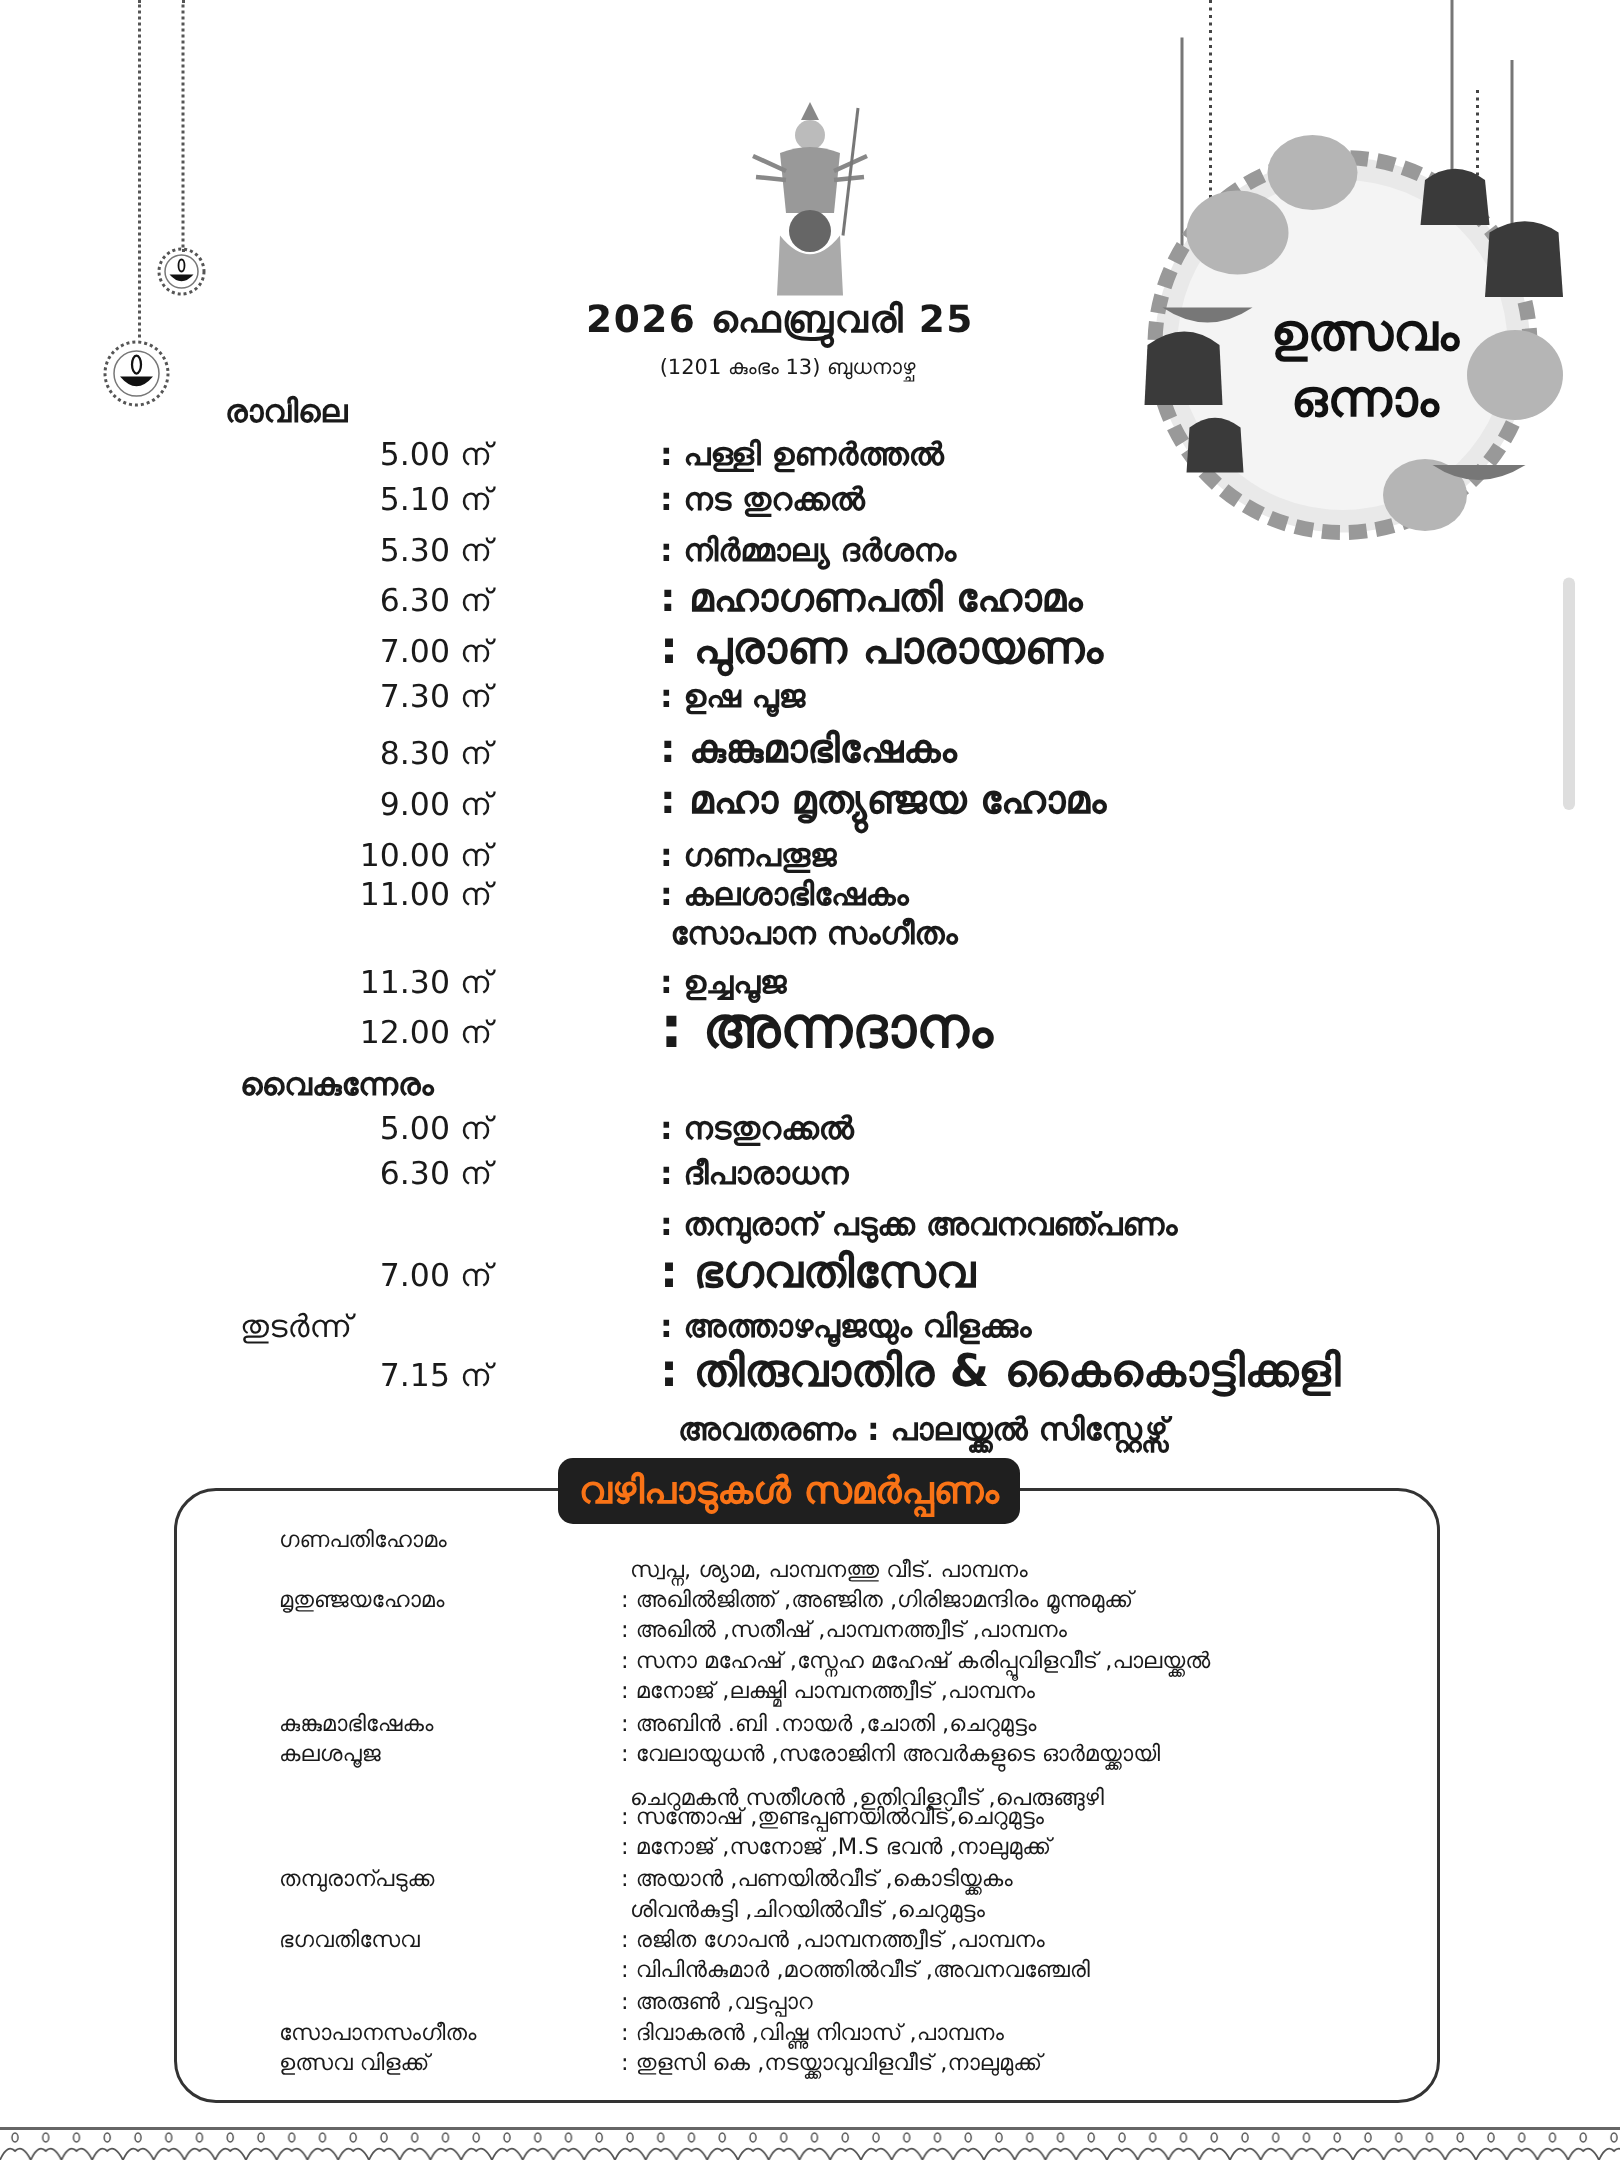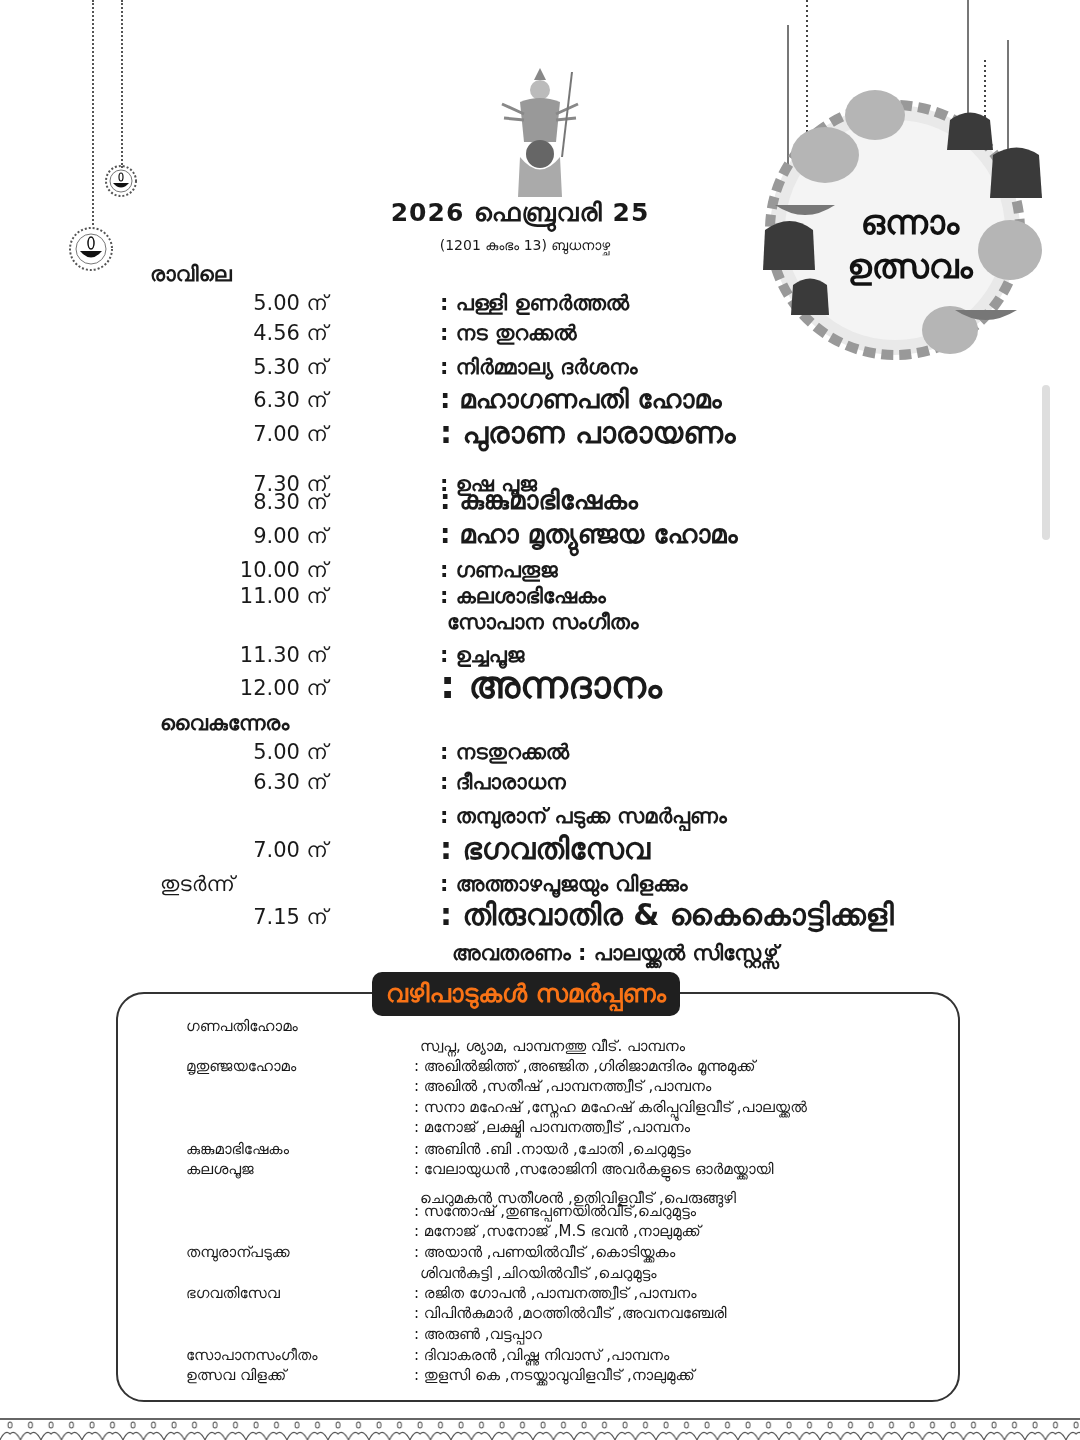--- a/index.html
+++ b/index.html
@@ -99,51 +99,51 @@
     <g fill="#3a3a3a">
       <path d="M195 120 Q215 105 235 120 L238 150 L192 150 Z"></path>
       <path d="M238 155 Q262 140 284 155 L287 198 L235 198 Z"></path>
       <path d="M10 230 Q35 212 58 230 L60 270 L8 270 Z"></path>
       <path d="M38 285 Q55 272 72 285 L74 315 L36 315 Z"></path>
     </g>
     <path d="M20 205 Q50 225 80 205 Z" fill="#777"></path>
     <path d="M200 310 Q230 330 262 310 Z" fill="#777"></path>
   </svg>
   <div class="abs" style="left:55px;top:200px;width:200px;text-align:center;font-family:'DejaVu Serif',serif;font-weight:bold;font-size:34px;line-height:44px;color:#111;">
+    <div>ഉത്സവം</div>
     <div>ഒന്നാം</div>
-    <div>ഉത്സവം</div>
   </div>
 </div>
 
 <div class="abs date-main"><span>2026 ഫെബ്രുവരി 25</span></div>
 <div class="abs date-sub"><span>(1201 കുംഭം 13) ബുധനാഴ്ച</span></div>
 
 <div class="abs section" style="left:150px;top:262px">രാവിലെ</div>
 
 <div class="row" style="top:291px">
     <span class="time">5.00 ന്</span>
     <span class="ev s">: പള്ളി ഉണർത്തൽ</span>
   </div>
 <div class="row" style="top:321px">
-    <span class="time">4.56 ന്</span>
+    <span class="time">5.10 ന്</span>
     <span class="ev s">: നട തുറക്കൽ</span>
   </div>
 <div class="row" style="top:355px">
     <span class="time">5.30 ന്</span>
     <span class="ev s">: നിർമ്മാല്യ ദർശനം</span>
   </div>
 <div class="row" style="top:388px">
     <span class="time">6.30 ന്</span>
     <span class="ev m" style="top:-4px">: മഹാഗണപതി ഹോമം</span>
   </div>
 <div class="row" style="top:422px">
     <span class="time">7.00 ന്</span>
     <span class="ev l" style="top:-7px">: പുരാണ പാരായണം</span>
   </div>
-<div class="row" style="top:472px">
+<div class="row" style="top:452px">
     <span class="time">7.30 ന്</span>
     <span class="ev s">: ഉഷ പൂജ</span>
   </div>
 <div class="row" style="top:490px">
     <span class="time">8.30 ന്</span>
     <span class="ev m" style="top:-5px">: കുങ്കുമാഭിഷേകം</span>
   </div>
 <div class="row" style="top:524px">
     <span class="time">9.00 ന്</span>
     <span class="ev m" style="top:-5px">: മഹാ മൃത്യുഞ്ജയ ഹോമം</span>
@@ -171,21 +171,21 @@
 <div class="row" style="top:740px">
     <span class="time">5.00 ന്</span>
     <span class="ev s">: നടതുറക്കൽ</span>
   </div>
 <div class="row" style="top:770px">
     <span class="time">6.30 ന്</span>
     <span class="ev s">: ദീപാരാധന</span>
   </div>
 <div class="row" style="top:804px">
     <span class="time"></span>
-    <span class="ev s">: തമ്പുരാന് പടുക്ക സമർപ്പണം</span>
+    <span class="ev s">: തമ്പുരാന് പടുക്ക അവനവഞ്പണം</span>
   </div>
 <div class="row" style="top:838px">
     <span class="time">7.00 ന്</span>
     <span class="ev l" style="top:-7px">: ഭഗവതിസേവ</span>
   </div>
 <div class="row" style="top:872px">
     <span class="time" style="right:auto;left:160px;">തുടർന്ന്</span>
     <span class="ev s">: അത്താഴപൂജയും വിളക്കും</span>
   </div>
 <div class="row" style="top:905px">

